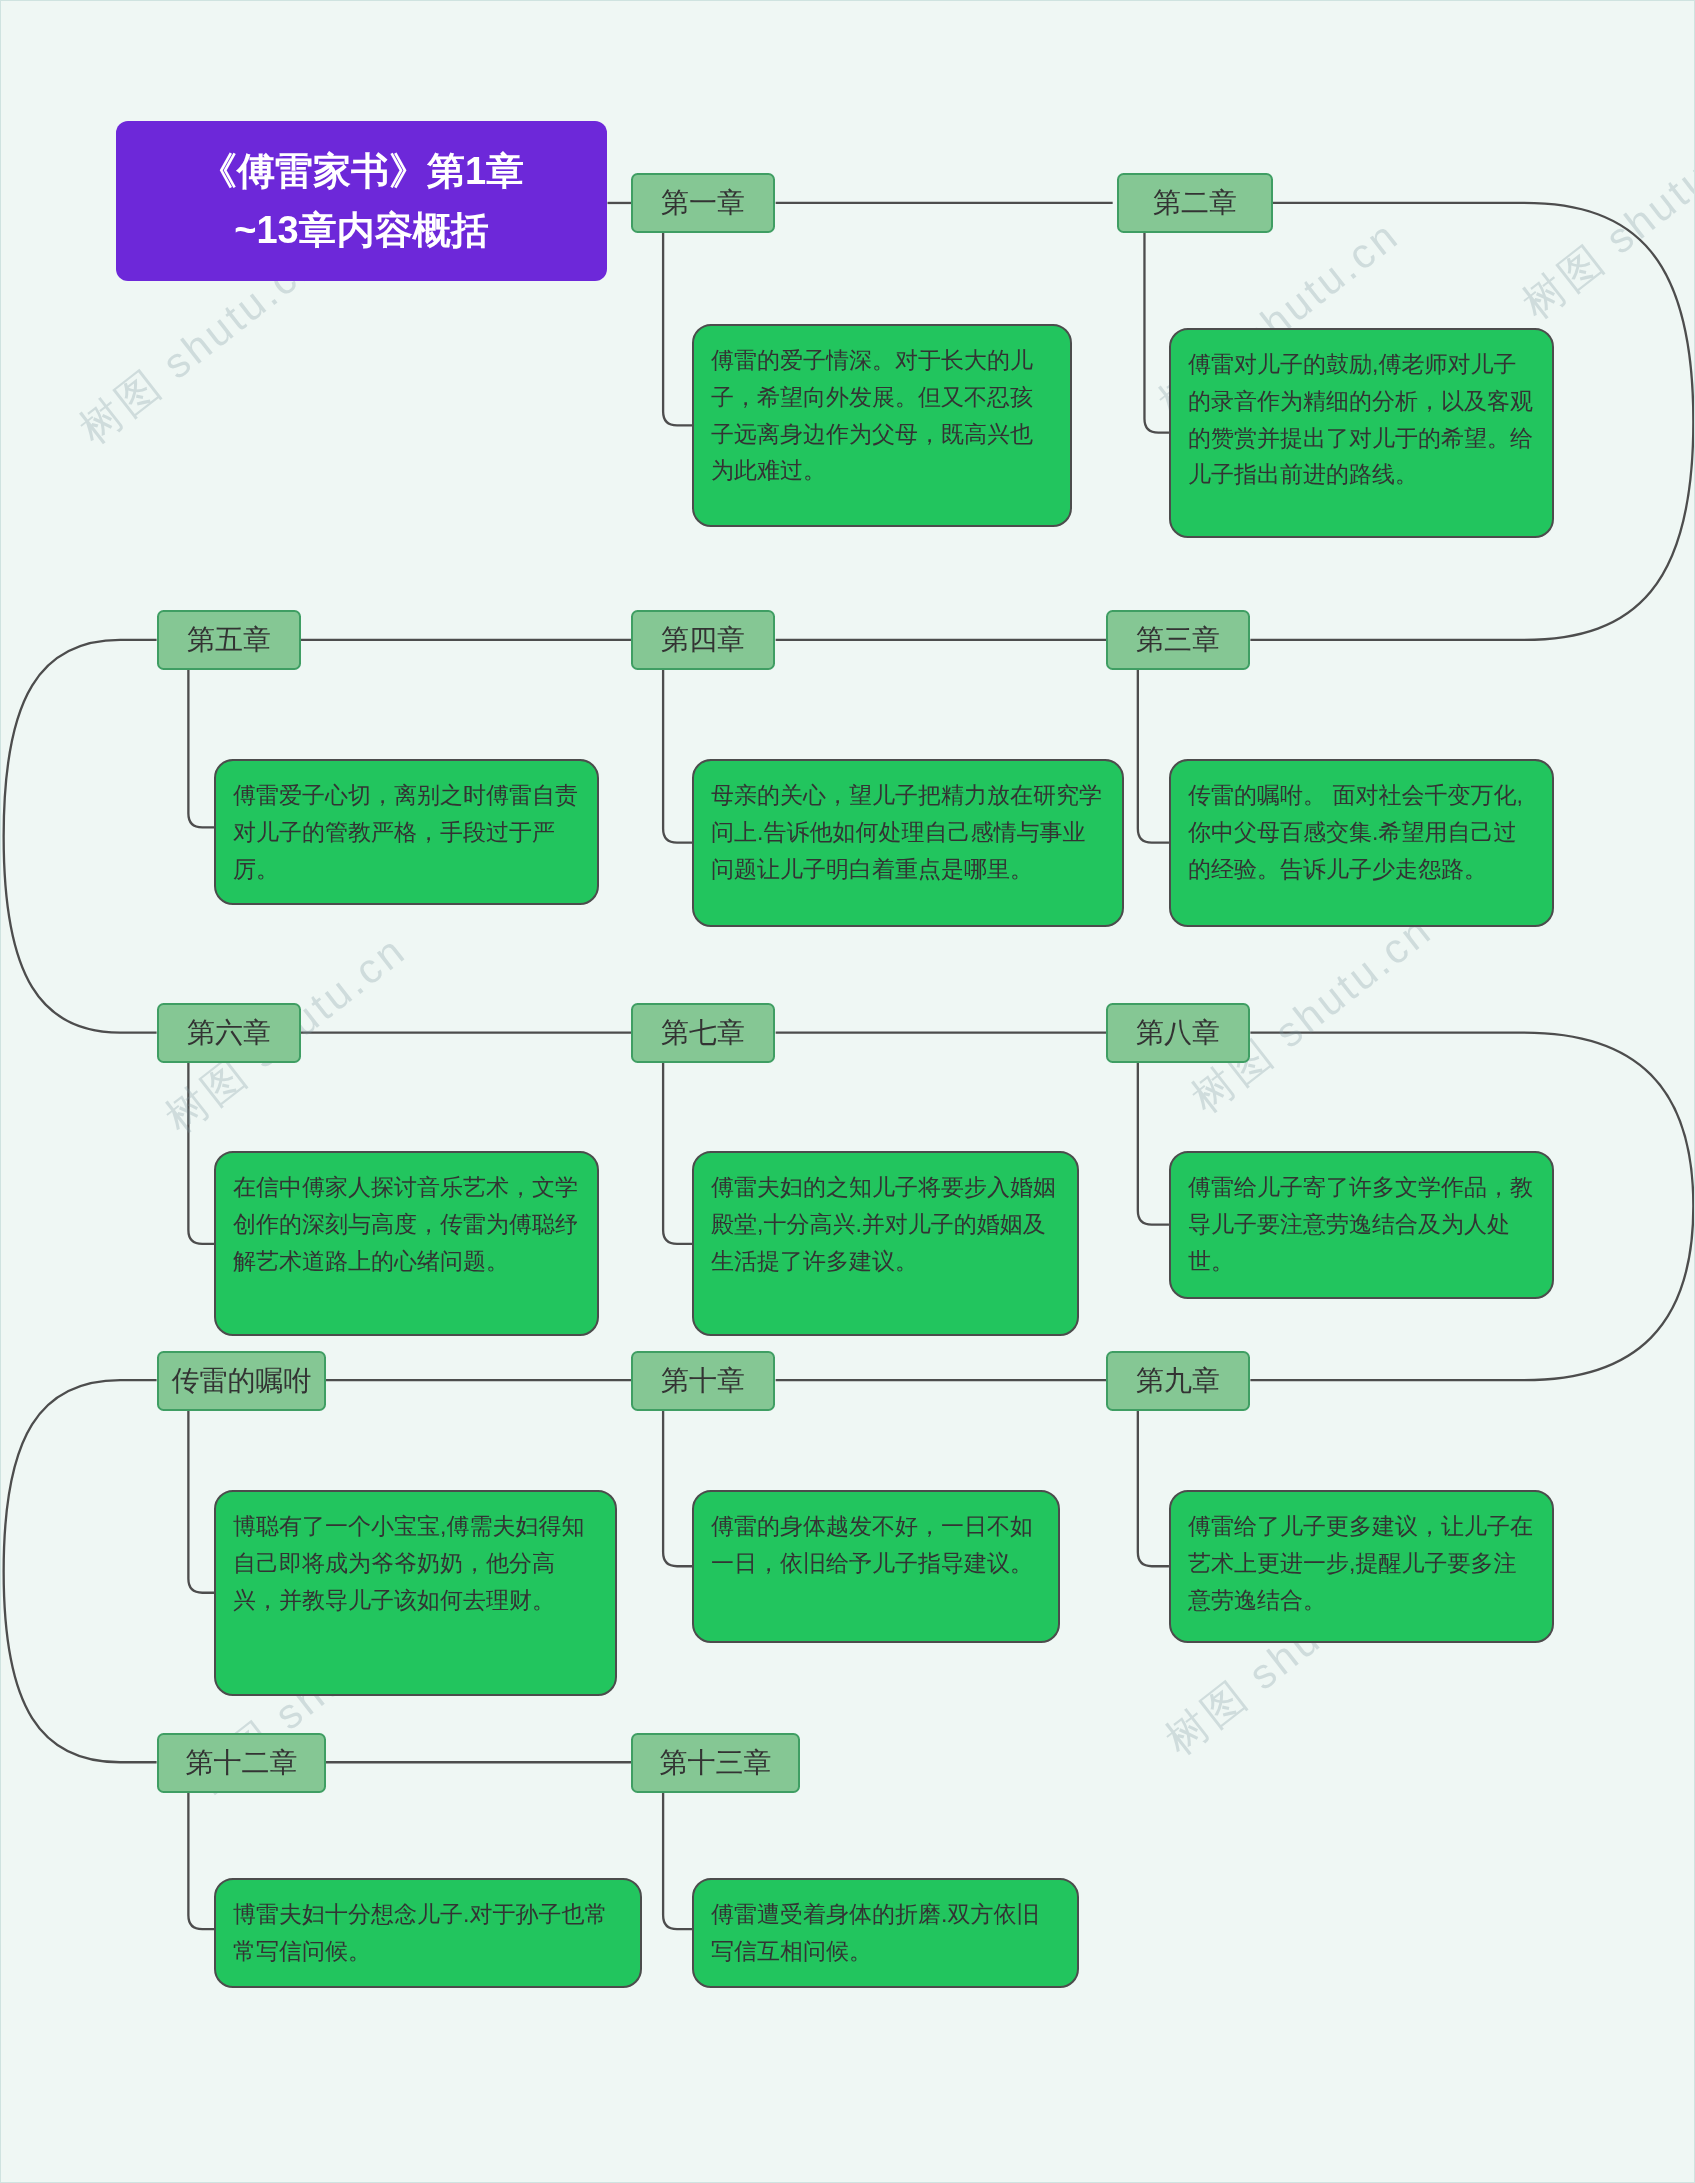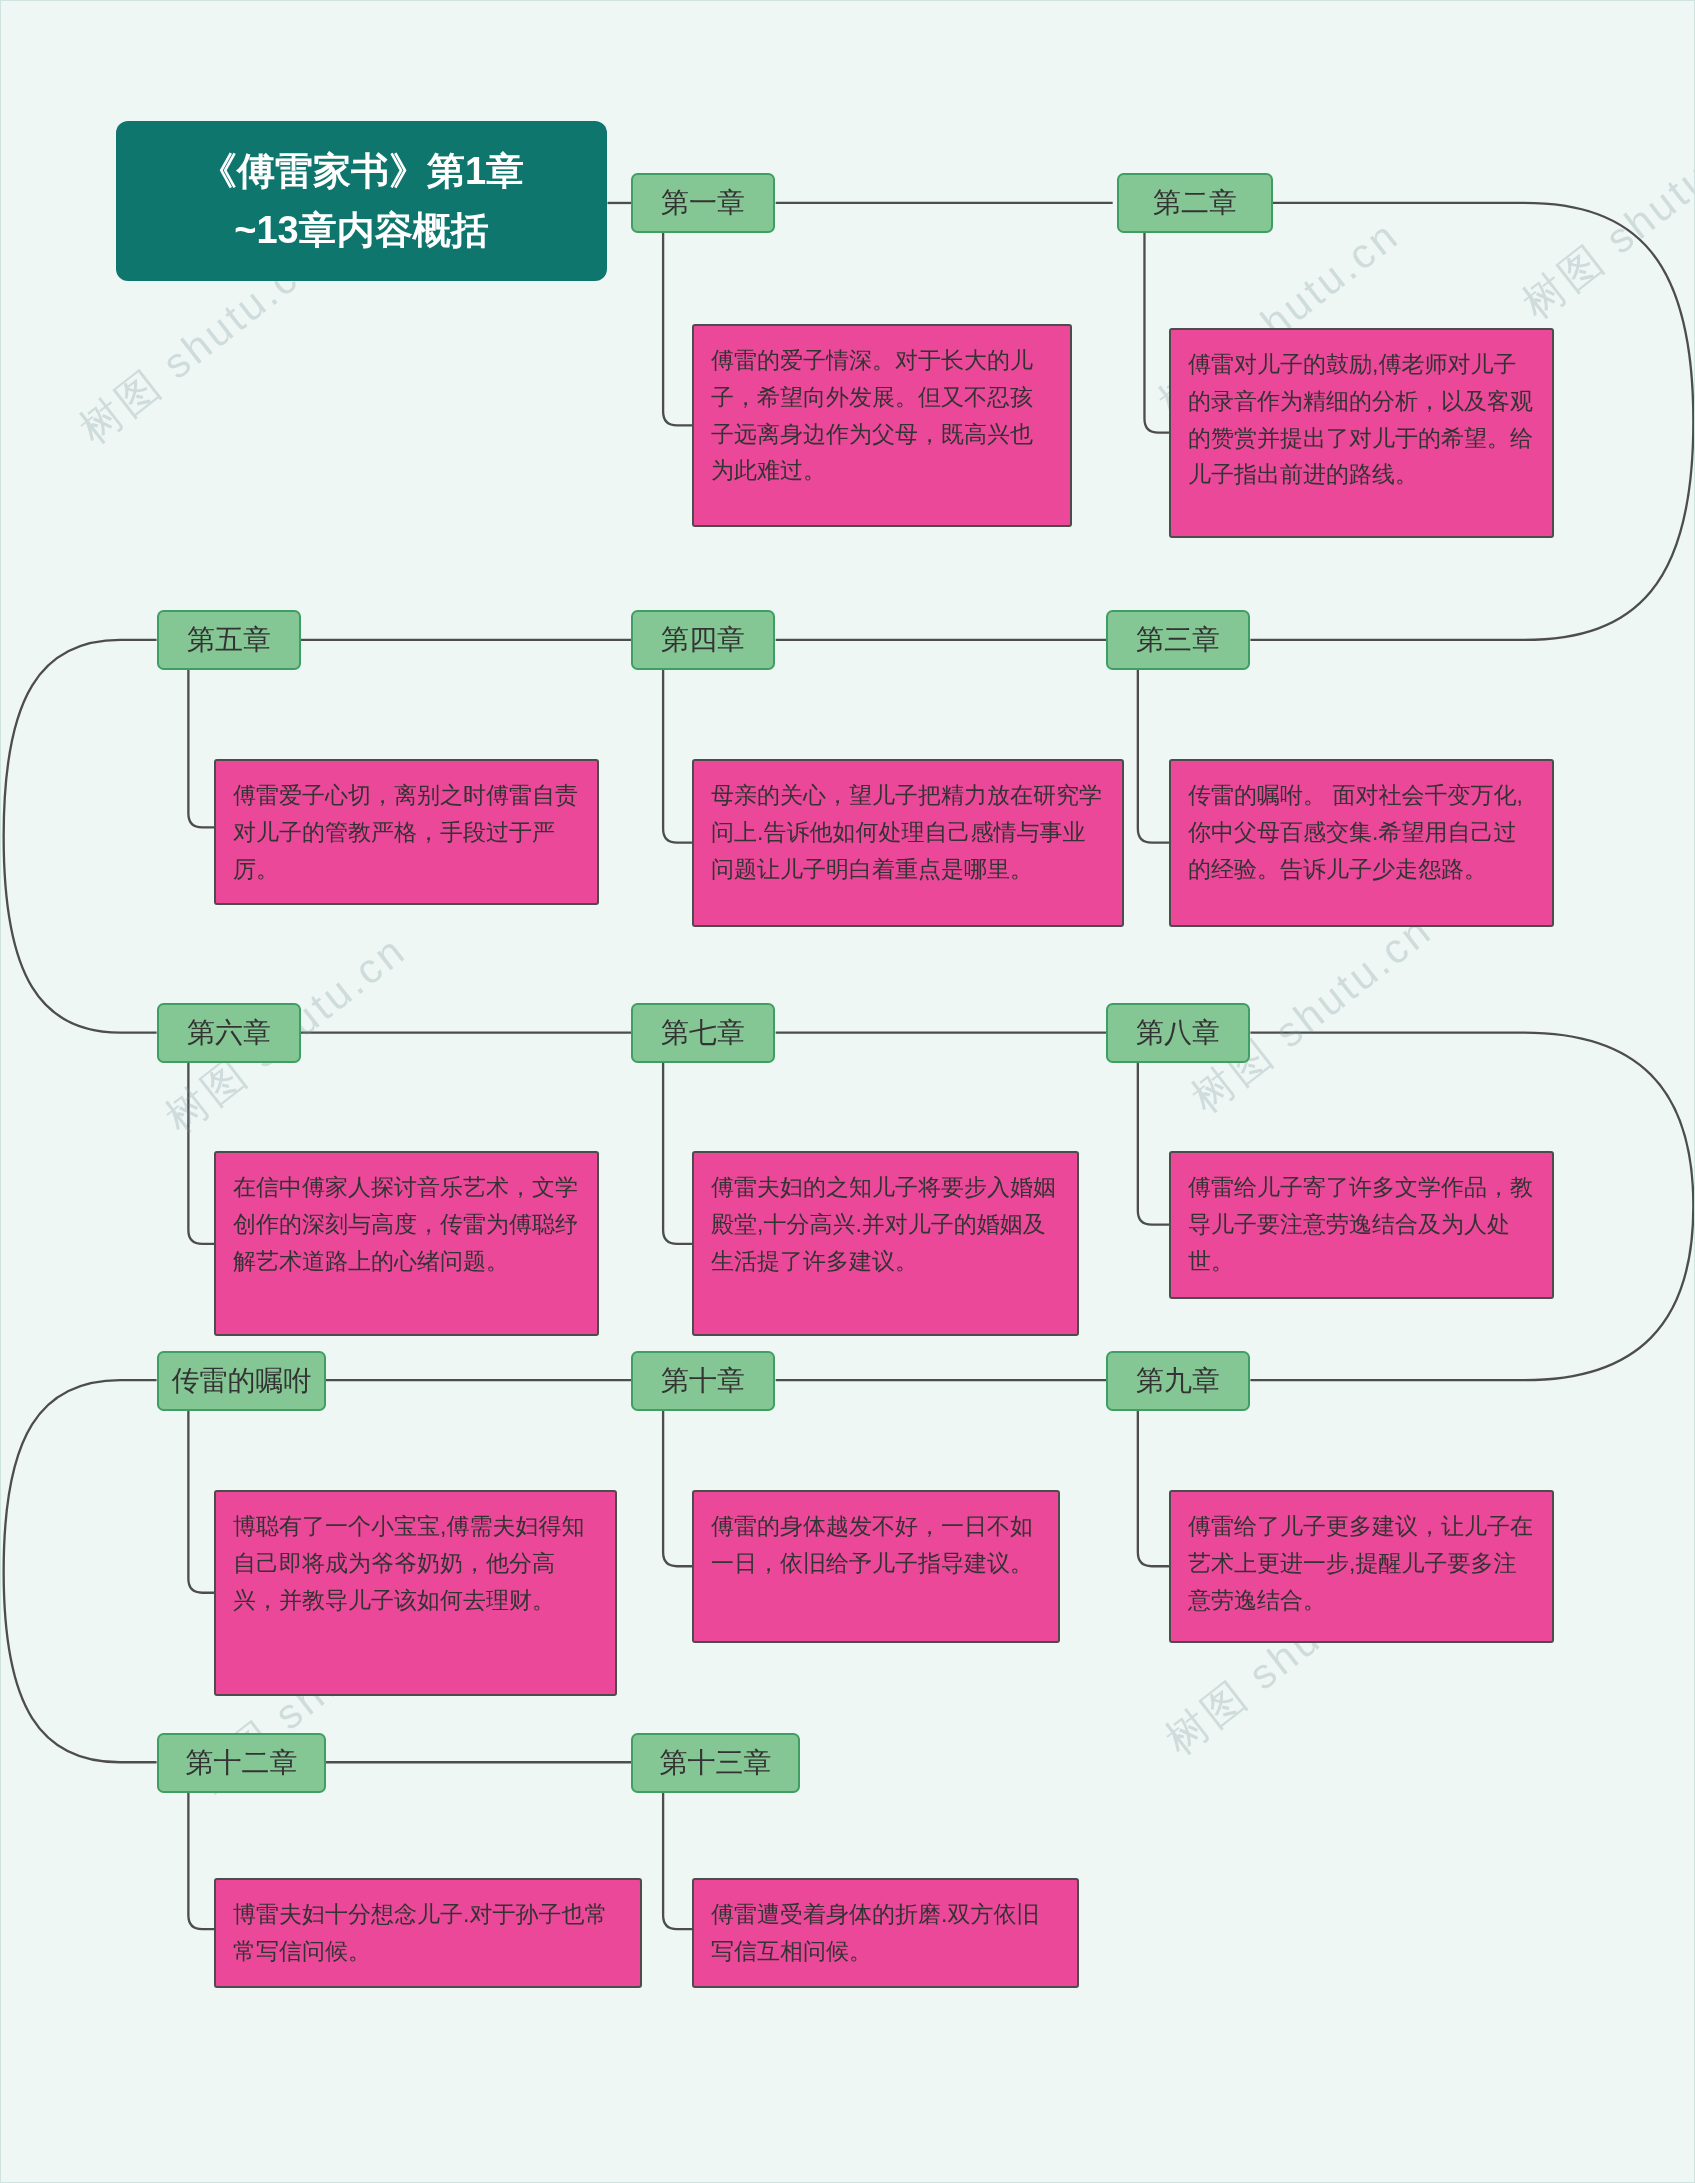--- a/index.html
+++ b/index.html
@@ -20,21 +20,21 @@
   }
   svg.wires path {
     fill: none;
     stroke: #4d4d4d;
     stroke-width: 3.5;
   }
   .title-box {
     position: absolute;
     left: 115px; top: 120px;
     width: 491px; height: 160px;
-    background: #0f766e;
+    background: #6d28d9;
     border-radius: 12px;
     color: #ffffff;
     font-size: 38px;
     font-weight: bold;
     line-height: 1.55;
     display: flex;
     flex-direction: column;
     align-items: center;
     justify-content: center;
     text-align: center;
@@ -47,23 +47,23 @@
     border-radius: 6.6px;
     box-sizing: border-box;
     display: flex;
     align-items: center;
     justify-content: center;
     font-size: 28px;
     color: #333333;
   }
   .desc {
     position: absolute;
-    background: #ec4899;
+    background: #22c55e;
     border: 2px solid #4c4c4c;
-    border-radius: 3px;
+    border-radius: 19px;
     box-sizing: border-box;
     padding: 16px 17px;
     font-size: 23px;
     line-height: 1.6;
     color: #333333;
   }
   .wm {
     position: absolute;
     color: #7e98a0;
     opacity: 0.28;

